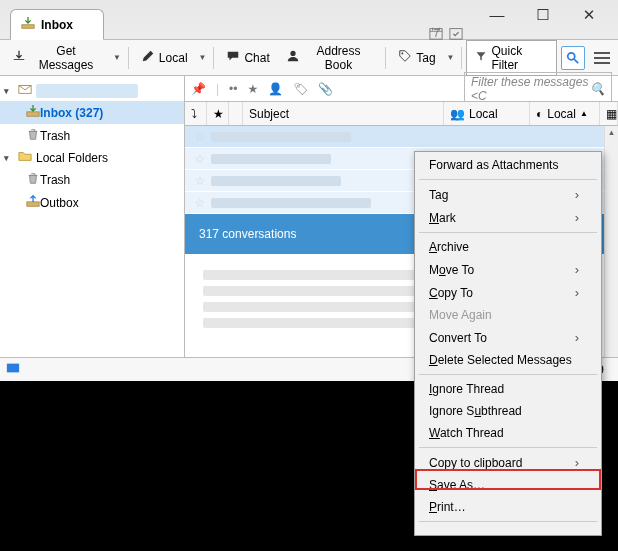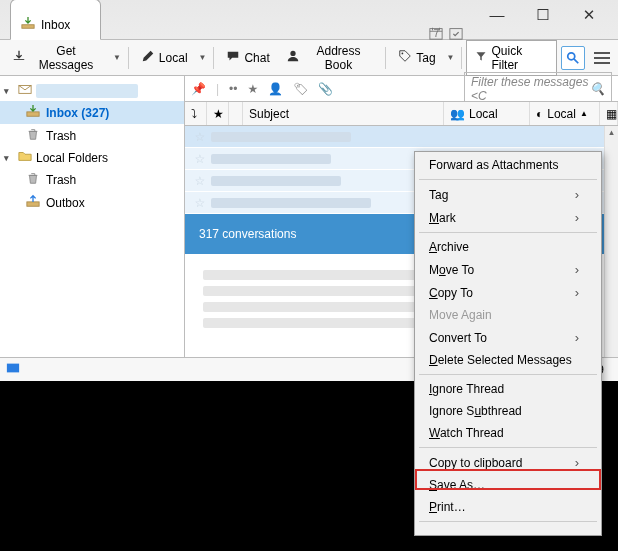--- a/index.html
+++ b/index.html
@@ -1,37 +1,37 @@
 <!DOCTYPE html>
 <html><head>
 <meta charset="utf-8">
 <style>
   * { box-sizing: border-box; margin: 0; padding: 0; font-family: "Segoe UI", Tahoma, sans-serif; font-size: 12px; }
   body { background: #fff; width: 618px; height: 551px; overflow: hidden; position: relative; }
   .titlebar { height: 40px; background: linear-gradient(#e8e8e8, #ececec); border-bottom: 1px solid #bcbcbc; display: flex; align-items: flex-end; }
-  .tab { margin-left: 10px; margin-bottom: -1px; background: #fff; border: 1px solid #a9a9a9; border-bottom: 1px solid #fff; border-radius: 6px 6px 0 0; padding: 16px 30px 6px 10px; display: flex; align-items: center; gap: 6px; font-size: 13px; }
+  .tab { margin-left: 10px; margin-bottom: -1px; background: #fff; border: 1px solid #a9a9a9; border-bottom: 1px solid #fff; border-radius: 6px 6px 0 0; padding: 6px 30px 6px 10px; display: flex; align-items: center; gap: 6px; font-size: 13px; font-weight: bold; }
   .tabicon svg { width: 14px; height: 14px; }
   .winbtns { margin-left: auto; display: flex; gap: 24px; padding: 6px 18px; align-self: flex-start; }
   .winbtn { width: 22px; text-align: center; font-family: sans-serif; font-size: 15px; color: #333; }
   .qa { position: absolute; top: 26px; right: 155px; display: flex; gap: 6px; }
   .qa svg { width: 14px; height: 14px; opacity: .8; }
   .toolbar { height: 36px; border-bottom: 1px solid #bcbcbc; display: flex; align-items: center; padding: 0 4px; background: #f7f7f7; }
   .tbtn { display: flex; align-items: center; gap: 4px; padding: 3px 6px; border: 1px solid transparent; border-radius: 2px; margin: 0 1px; text-align: center; }
   .ddarrow { font-size: 8px; color: #555; padding: 0 3px; }
   .sep { width: 1px; height: 22px; background: #ccc; margin: 0 4px; }
   .qf { background: #fff; border: 1px solid #a9a9a9; padding: 3px 8px; display: flex; align-items: center; gap: 4px; margin-left: auto; }
   .searchbtn { border: 1px solid #5fa7e0; background: #fff; width: 26px; height: 24px; display: flex; align-items: center; justify-content: center; margin-left: 4px; border-radius: 2px; }
   .menubtn { width: 26px; height: 24px; display: flex; flex-direction: column; justify-content: center; align-items: center; gap: 3px; margin-left: 4px; }
   .menubtn span { width: 16px; height: 2px; background: #555; }
   .body { display: flex; height: 281px; }
   .sidebar { width: 185px; border-right: 1px solid #bcbcbc; padding-top: 4px; overflow: hidden; }
   .acct { display: flex; align-items: center; gap: 4px; padding: 2px 4px; font-weight: bold; }
   .twist { font-size: 9px; color: #555; width: 10px; }
   .blur { background: #d5e7f5; color: transparent; border-radius: 2px; }
-  .fold { display: flex; align-items: center; gap: 6px; padding: 3px 0 3px 26px; }
+  .fold { display: flex; align-items: center; gap: 0; padding: 3px 0 3px 26px; }
   .fold.sel { background: #cfe5f7; color: #0066cc; font-weight: bold; }
   .micon svg { width: 14px; height: 14px; }
   .msgpane { flex: 1; display: flex; flex-direction: column; }
   .filterbar { height: 26px; border-bottom: 1px solid #bcbcbc; display: flex; align-items: center; padding: 0 6px; gap: 10px; }
   .filterbar .fi { color: #777; }
   .filtinp { margin-left: auto; border: 1px solid #bbb; font-style: italic; color: #888; padding: 2px 6px; width: 148px; font-size: 11px; display: flex; align-items: center; justify-content: space-between; }
   .colhdr { height: 24px; border-bottom: 1px solid #bcbcbc; display: flex; align-items: center; background: #f7f7f7; }
   .ch { border-right: 1px solid #ddd; padding: 0 6px; height: 100%; display: flex; align-items: center; gap: 4px; font-size: 12px; }
   .msglist { flex: 1; overflow: hidden; position: relative; }
   .msgrow { height: 22px; display: flex; align-items: center; background: #eaf3fb; border-bottom: 1px solid #fff; padding-left: 4px; }

